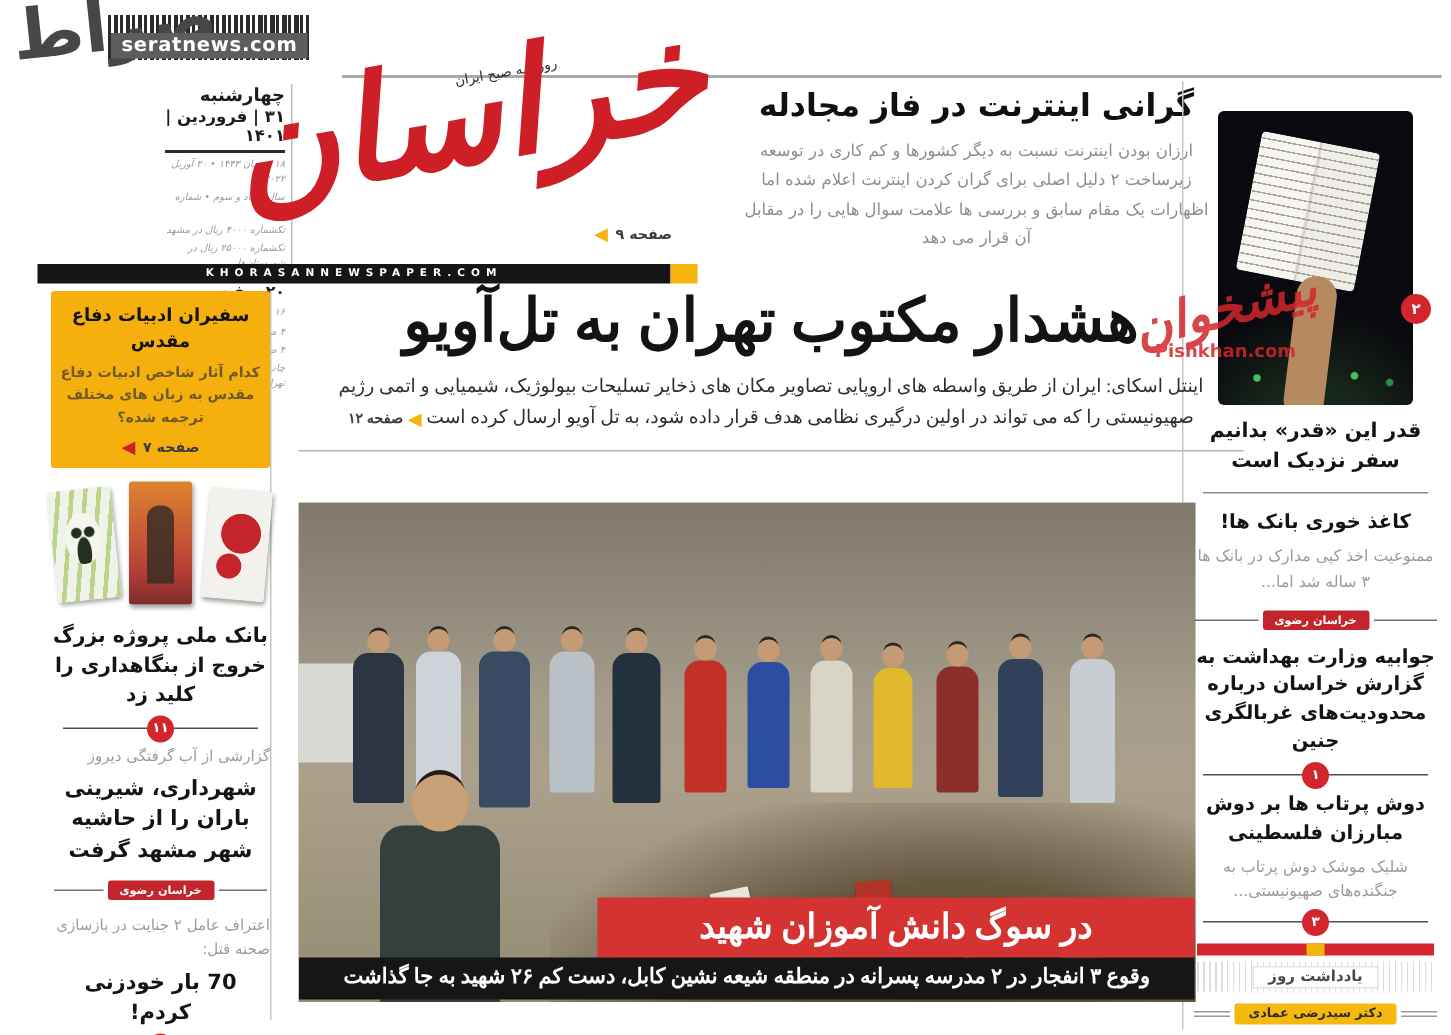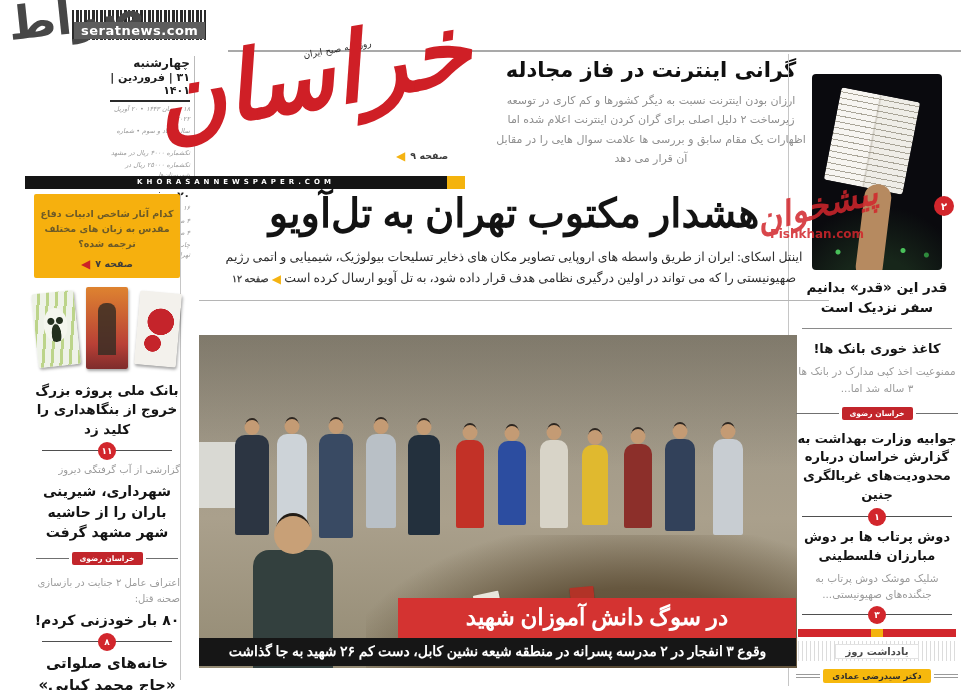--- a/index.html
+++ b/index.html
@@ -228,20 +228,21 @@
       <div class="photo-banner">در سوگ دانش آموزان شهید</div>
       <div class="photo-caption">
         <span>وقوع ۳ انفجار در ۲ مدرسه پسرانه در منطقه شیعه نشین کابل، دست کم ۲۶ شهید به جا گذاشت</span>
         
       </div>
     </div>
   </div>
 
   <div class="col left-col">
     <div class="ybox">
+      <div class="title">سفیران ادبیات دفاع مقدس</div>
       <div class="txt">کدام آثار شاخص ادبیات دفاع مقدس به زبان های مختلف ترجمه شده؟</div>
       <div class="ref">
         <span class="t">صفحه ۷</span>
         <span class="a red">◀</span>
       </div>
     </div>
     <div class="bookshelf">
       <div class="bk bk1"></div>
       <div class="bk bk2"></div>
       <div class="bk bk3"></div>
@@ -254,21 +255,21 @@
 
     <div class="gray kicker">گزارشی از آب گرفتگی دیروز</div>
     <div class="title t-xl">شهرداری، شیرینی باران را از حاشیه شهر مشهد گرفت</div>
     <div class="label-divider">
       <span class="ln"></span>
       <span class="pill">خراسان رضوی</span>
       <span class="ln"></span>
     </div>
 
     <div class="gray kicker">اعتراف عامل ۲ جنایت در بازسازی صحنه قتل:</div>
-    <div class="title t-xl">۸۰ بار خودزنی کردم!</div>
+    <div class="title t-xl">70 بار خودزنی کردم!</div>
     <div class="divider">
       <span class="badge">۸</span>
     </div>
 
     <div class="title t-xl" style="font-size:15px">خانه‌های صلواتی «حاج محمد کبابی»</div>
 
   </div>
 
   <div class="col right-col">
     <div class="qphoto">

